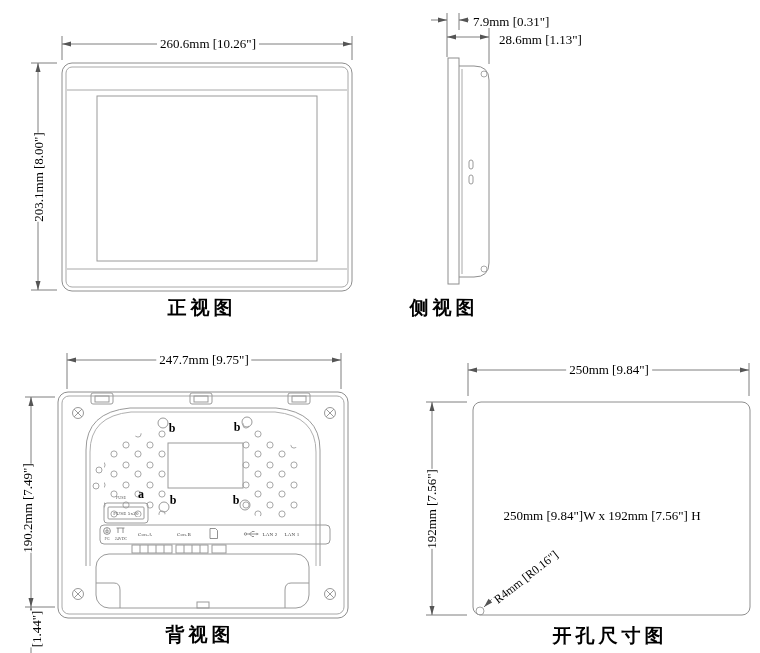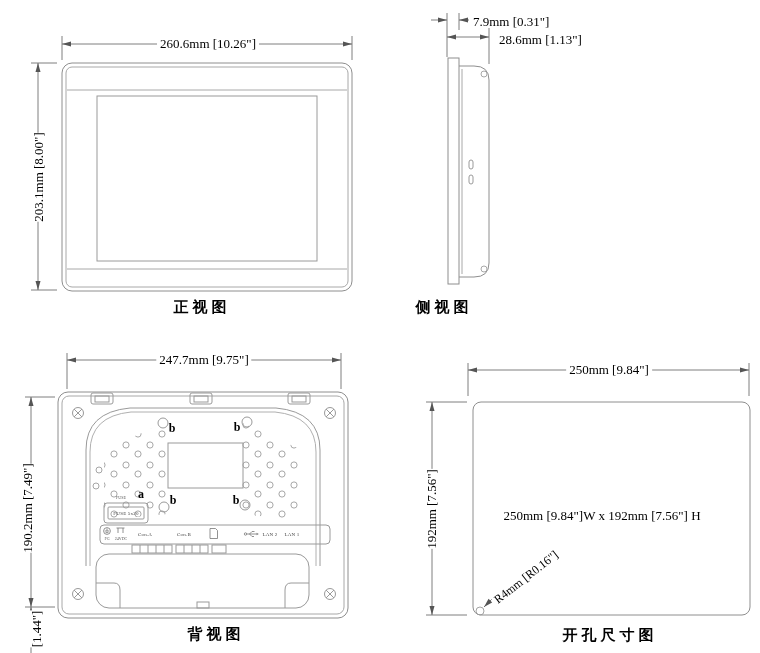--- a/index.html
+++ b/index.html
@@ -6,21 +6,21 @@
   #stage{
     position:relative;width:760px;height:653px;background:#fff;overflow:hidden;
     font-family:"Liberation Serif","DejaVu Serif",serif;color:#000;
   }
   #stage svg{position:absolute;left:0;top:0;}
   .t{position:absolute;white-space:nowrap;line-height:1;}
   .dim{font-size:13px;background:#fff;padding:0 3px;transform:translate(-50%,-50%);}
   .dimL{font-size:13px;background:#fff;padding:0 2px;transform:translateY(-50%);}
   .vdim{font-size:13px;background:#fff;padding:2px 0;transform:translate(-50%,-50%) rotate(-90deg);}
   .rdim{font-size:12px;background:#fff;padding:0 2px;transform:translate(-50%,-50%) rotate(-38deg);}
-  .title{font-size:15px;font-weight:700;letter-spacing:4px;transform:translate(-50%,-50%);}
+  .title{font-size:19px;font-weight:700;letter-spacing:4px;transform:translate(-50%,-50%);}
   .blabel{font-size:12px;font-weight:700;transform:translate(-50%,-50%);}
   .tiny{font-size:5px;color:#444;transform:translate(-50%,-50%);letter-spacing:0.2px;}
   .micro{font-size:4px;color:#555;transform:translate(-50%,-50%);}
   .note{font-size:13px;transform:translate(-50%,-50%);}
 </style>
 </head>
 <body>
 
 <div id="stage">
 
@@ -198,21 +198,21 @@
 <div class="t blabel" style="left:173px;top:500px;">b</div>
 <div class="t blabel" style="left:236px;top:500px;">b</div>
 <div class="t micro" style="left:121px;top:498px;">FUSE</div>
 <div class="t tiny" style="left:126px;top:513px;">FUSE 5x20</div>
 <div class="t micro" style="left:107px;top:539px;">FG</div>
 <div class="t micro" style="left:121px;top:539px;">24VDC</div>
 <div class="t tiny" style="left:145px;top:534px;">Con.A</div>
 <div class="t tiny" style="left:184px;top:534px;">Con.B</div>
 <div class="t tiny" style="left:270px;top:534px;">LAN 2</div>
 <div class="t tiny" style="left:292px;top:534px;">LAN 1</div>
-<div class="t title" style="left:216px;top:634px;">背视图</div>
+<div class="t title" style="left:200px;top:634px;">背视图</div>
 
 <div class="t dim" style="left:609px;top:369px;">250mm [9.84"]</div>
 <div class="t vdim" style="left:431px;top:509px;">192mm [7.56"]</div>
 <div class="t note" style="left:602px;top:515px;">250mm [9.84"]W x 192mm [7.56"] H</div>
 <div class="t rdim" style="left:526px;top:577px;">R4mm [R0.16"]</div>
 <div class="t title" style="left:610px;top:635px;">开孔尺寸图</div>
 
 </div>
 
 </body></html>

